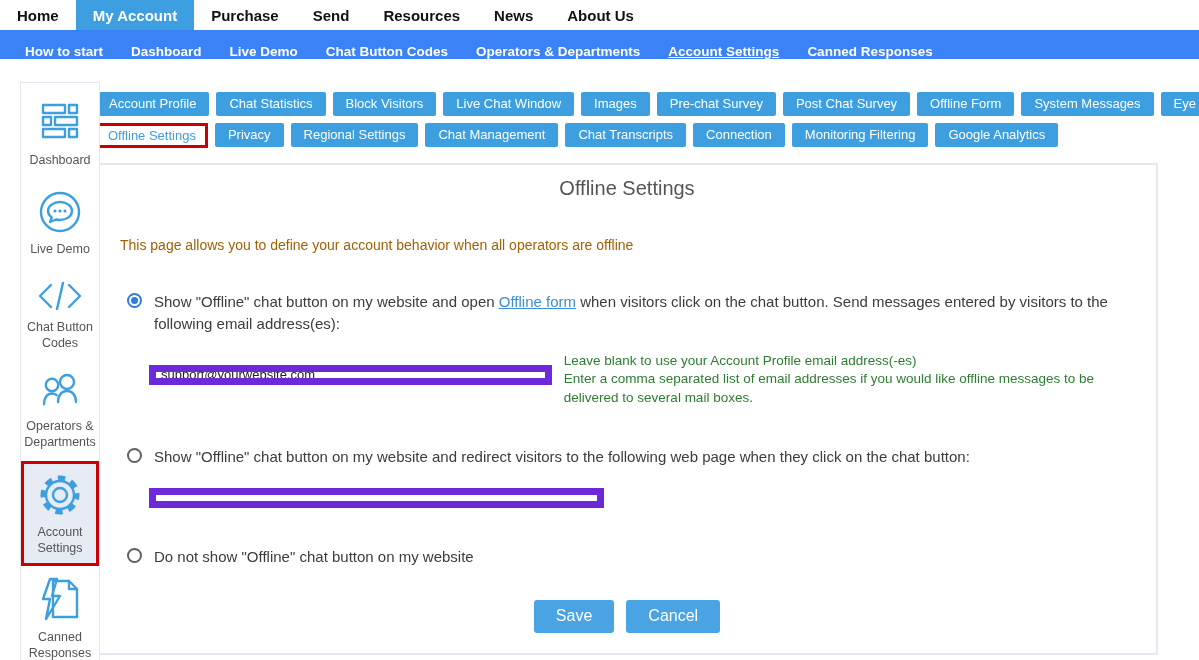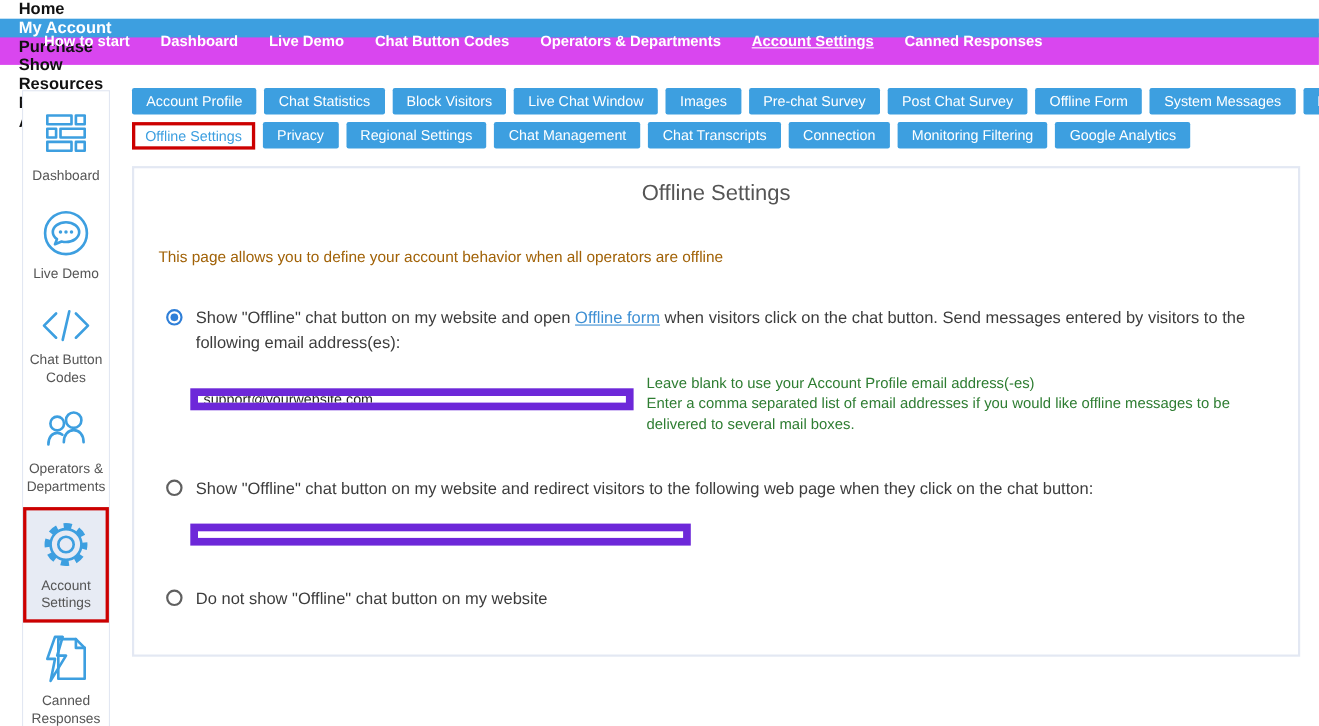--- a/index.html
+++ b/index.html
@@ -1,44 +1,44 @@
 <!DOCTYPE html>
 <html><head>
 <meta charset="utf-8">
 <style>
   * { margin:0; padding:0; box-sizing:border-box; }
   html,body { width:1199px; height:660px; background:#fff; overflow:hidden;
     font-family:"Liberation Sans", sans-serif; }
 
   
-  .topnav { height:30px; background:#fff; display:flex; align-items:stretch;flex-direction:column; }
+  .topnav { height:30px; background:#fff; display:flex; align-items:stretch; }
   .topnav .item { padding:0 17px; display:flex; align-items:center;
     font-size:15px; font-weight:bold; color:#111; cursor:pointer; }
   .topnav .item.active { background:#3d9fe0; color:#fff; }
 
   
-  .subnav { height:29px; background:#d946ef; display:flex; align-items:flex-start; padding-left:26px; }
+  .subnav { height:29px; background:#3b82f6; display:flex; align-items:flex-end; padding-left:11px; }
   .subnav .item { padding:0 14px; font-size:13.5px; font-weight:bold; color:#fff; cursor:pointer; }
   .subnav .item.active { text-decoration:underline; }
 
   
   .layout { position:relative; height:601px; }
 
   
   .sidebar { position:absolute; left:20px; top:23px; width:80px;
     border:1px solid #e2e7f2; background:#fff; padding:6px 0 10px 0; }
   .side-item { text-align:center; padding:11px 2px 10px 2px; cursor:pointer; }
   .side-item .icon { display:block; margin:0 auto 6px auto; width:48px; height:46px; }
   .side-item .lbl { font-size:12.5px; color:#555; line-height:1.3; display:block; }
   .side-item.active { background:#e7ebf4; border:3px solid #cc0000; padding:8px 0 7px 0; }
 
   svg .st { stroke:#3d9fe0; fill:none; stroke-width:2.4; stroke-linecap:round; stroke-linejoin:round; }
 
   
-  .main { margin-left:120px; width:1064px; padding-top:21px; }
+  .main { margin-left:96px; width:1064px; padding-top:33px; }
   .tabrow { display:flex; gap:7px; margin-bottom:7px; flex-wrap:nowrap; }
   .tab { background:#3d9fe0; color:#fff; font-size:13px; line-height:24px; height:24px;
     padding:0 13px; border-radius:2px; white-space:nowrap; cursor:pointer; }
   .tab.active { background:#fff; color:#3d9fe0; border:3px solid #cc0000;
     line-height:19px; height:25px; padding:0 9px; border-radius:0; }
 
   
   .panel { margin-top:15px; border:2px solid #e3e8f3; min-height:446px;
     padding:12px 22px 20px 22px; width:1062px; }
   .page-title { text-align:center; font-size:20px; color:#555; font-weight:normal; }
@@ -64,21 +64,21 @@
   .btn { background:#4aa4e4; color:#fff; font-size:16px; border:none; border-radius:3px;
     height:33px; padding:0 22px; cursor:pointer; font-family:"Liberation Sans", sans-serif; }
 </style>
 </head>
 <body>
 
 <div class="topnav">
   <div class="item">Home</div>
   <div class="item active">My Account</div>
   <div class="item">Purchase</div>
-  <div class="item">Show</div>
+  <div class="item">Send</div>
   <div class="item">Resources</div>
   <div class="item">News</div>
   <div class="item">About Us</div>
 </div>
 
 <div class="subnav">
   <div class="item">How to start</div>
   <div class="item">Dashboard</div>
   <div class="item">Live Demo</div>
   <div class="item">Chat Button Codes</div>
@@ -215,15 +215,19 @@
 
       <div class="input-row">
         <input class="txt url" type="text" value="" style="">
       </div>
 
       <div class="opt-row">
         <span class="radio"></span>
         <span class="opt-label">Do not show "Offline" chat button on my website</span>
       </div>
 
+      <div class="btn-row">
+        <button class="btn">Save</button>
+        <button class="btn">Cancel</button>
+      </div>
     </div>
   </div>
 </div>
 
 </body></html>

